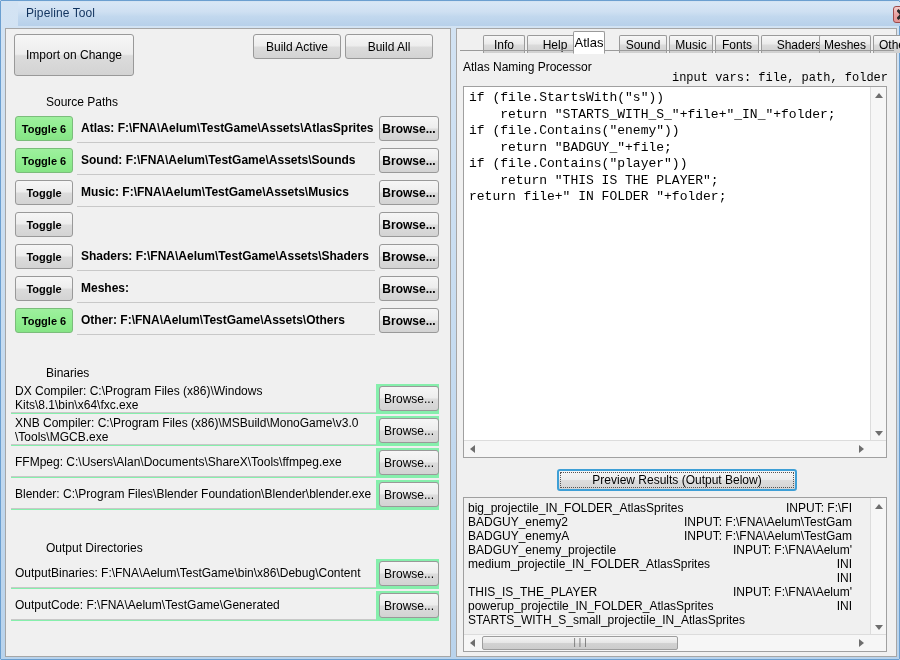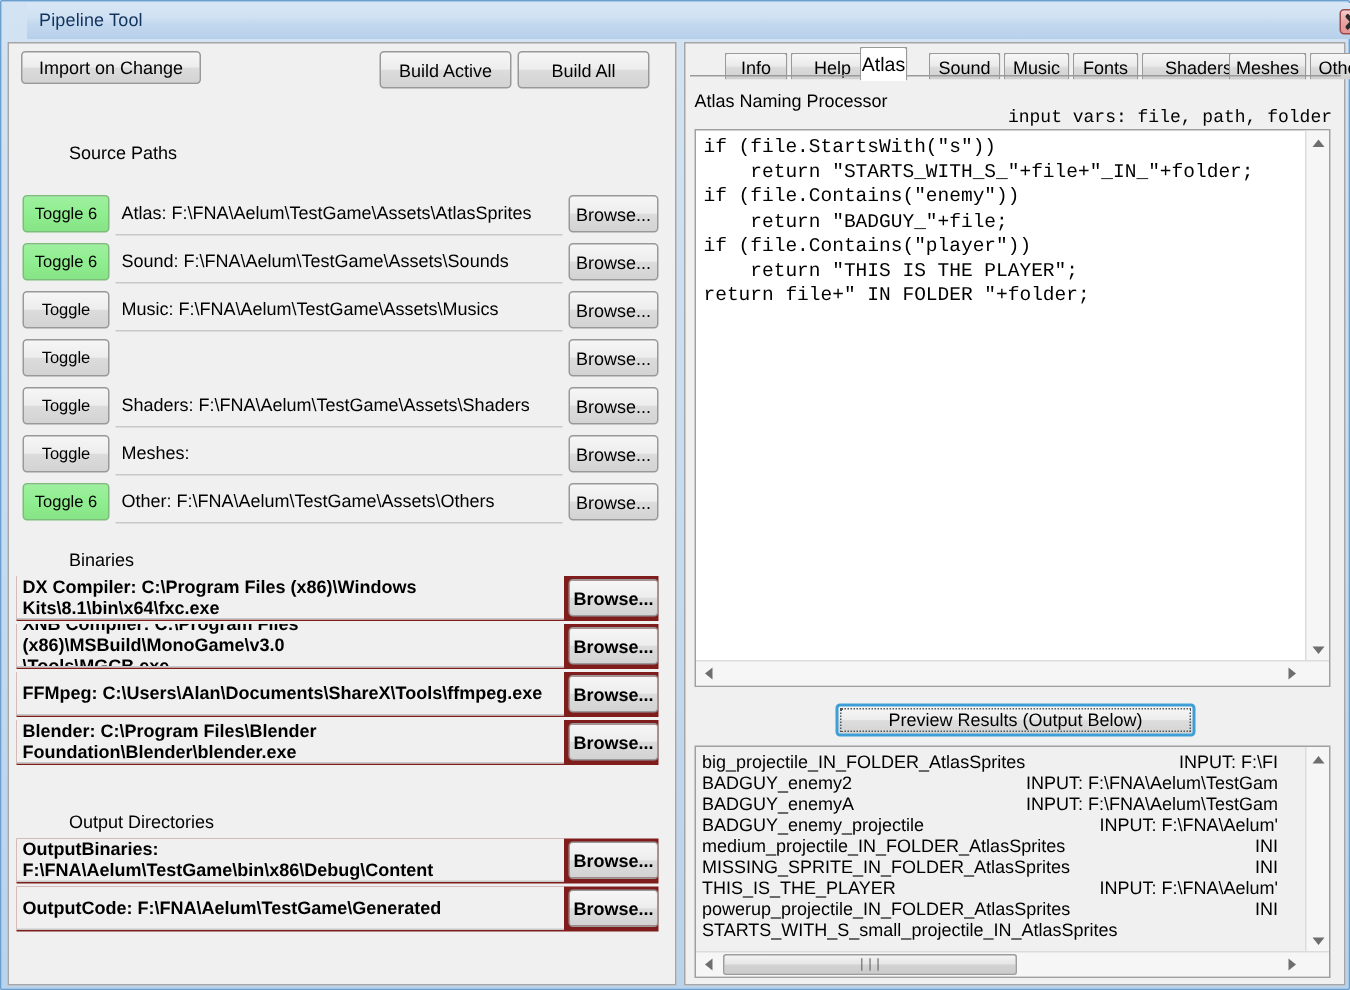--- a/index.html
+++ b/index.html
@@ -75,35 +75,35 @@
     font-family: "Liberation Sans", sans-serif;
     font-size: 12px;
     color: #000;
     text-align: center;
     cursor: pointer;
     display: flex; align-items: center; justify-content: center;
     user-select: none;
   }
 
   
-  #import-on-change { position: absolute; left: 8px;  top: 5px;  width: 120px; height: 22px; }
+  #import-on-change { position: absolute; left: 8px;  top: 5px;  width: 120px; height: 42px; }
   #build-active     { position: absolute; left: 247px;top: 5px;  width: 88px;  height: 25px; }
   #build-all        { position: absolute; left: 339px;top: 5px;  width: 88px;  height: 25px; }
 
   .group-label {
     position: absolute;
     font-size: 12px; color: #000;
   }
   #lbl-source-paths   { left: 40px; top: 66px; }
   #lbl-binaries       { left: 40px; top: 337px; }
   #lbl-output-dirs    { left: 40px; top: 512px; }
 
   
   .rows { position: absolute; left: 5px; width: 428px; }
-  #source-rows { top: 99px; }
+  #source-rows { top: 85px; font-weight: bold; }
   .row {
     position: relative;
     height: 30px;
     margin-bottom: 2px;
     background: #f0f0f0;
   }
   .row .toggle {
     position: absolute; left: 4px; top: 2px;
     width: 58px; height: 25px;
     font-size: 11px;
@@ -127,22 +127,21 @@
     position: absolute; right: 0; top: 2px;
     width: 60px; height: 25px;
     font-size: 12px;
   }
 
   
   #binaries-rows { top: 355px; }
   .brow {
     position: relative;
     margin-bottom: 2px;
-    background: #7f1d1d;
-    font-weight: bold;
+    background: #86efac;
   }
   .brow .bpath {
     position: absolute; left: 0; top: 0;
     width: 365px;
     box-sizing: border-box;
     background: #f0f0f0;
     border-bottom: 1px solid #c8c8c8;
     display: flex; align-items: center;
     padding-left: 4px;
     font-size: 12px;
@@ -508,21 +507,20 @@
           </div>
           <div class="out-line">
             <span class="lhs">BADGUY_enemy_projectile</span>
             <span class="rhs">INPUT: F:\FNA\Aelum'</span>
           </div>
           <div class="out-line">
             <span class="lhs">medium_projectile_IN_FOLDER_AtlasSprites</span>
             <span class="rhs">INI</span>
           </div>
           <div class="out-line">
-            <span class="lhs">MISSING_SPRITE_IN_FOLDER_AtlasSprites</span>
             <span class="rhs">INI</span>
           </div>
           <div class="out-line">
             <span class="lhs">THIS_IS_THE_PLAYER</span>
             <span class="rhs">INPUT: F:\FNA\Aelum'</span>
           </div>
           <div class="out-line">
             <span class="lhs">powerup_projectile_IN_FOLDER_AtlasSprites</span>
             <span class="rhs">INI</span>
           </div>

